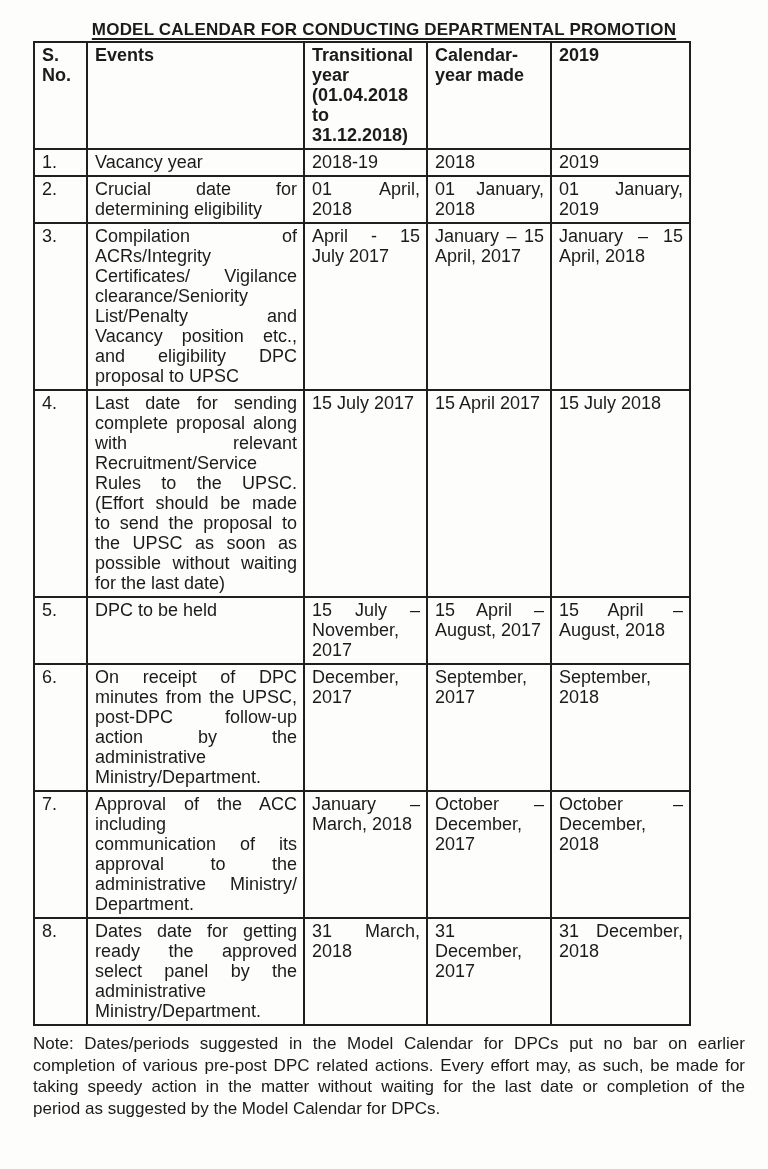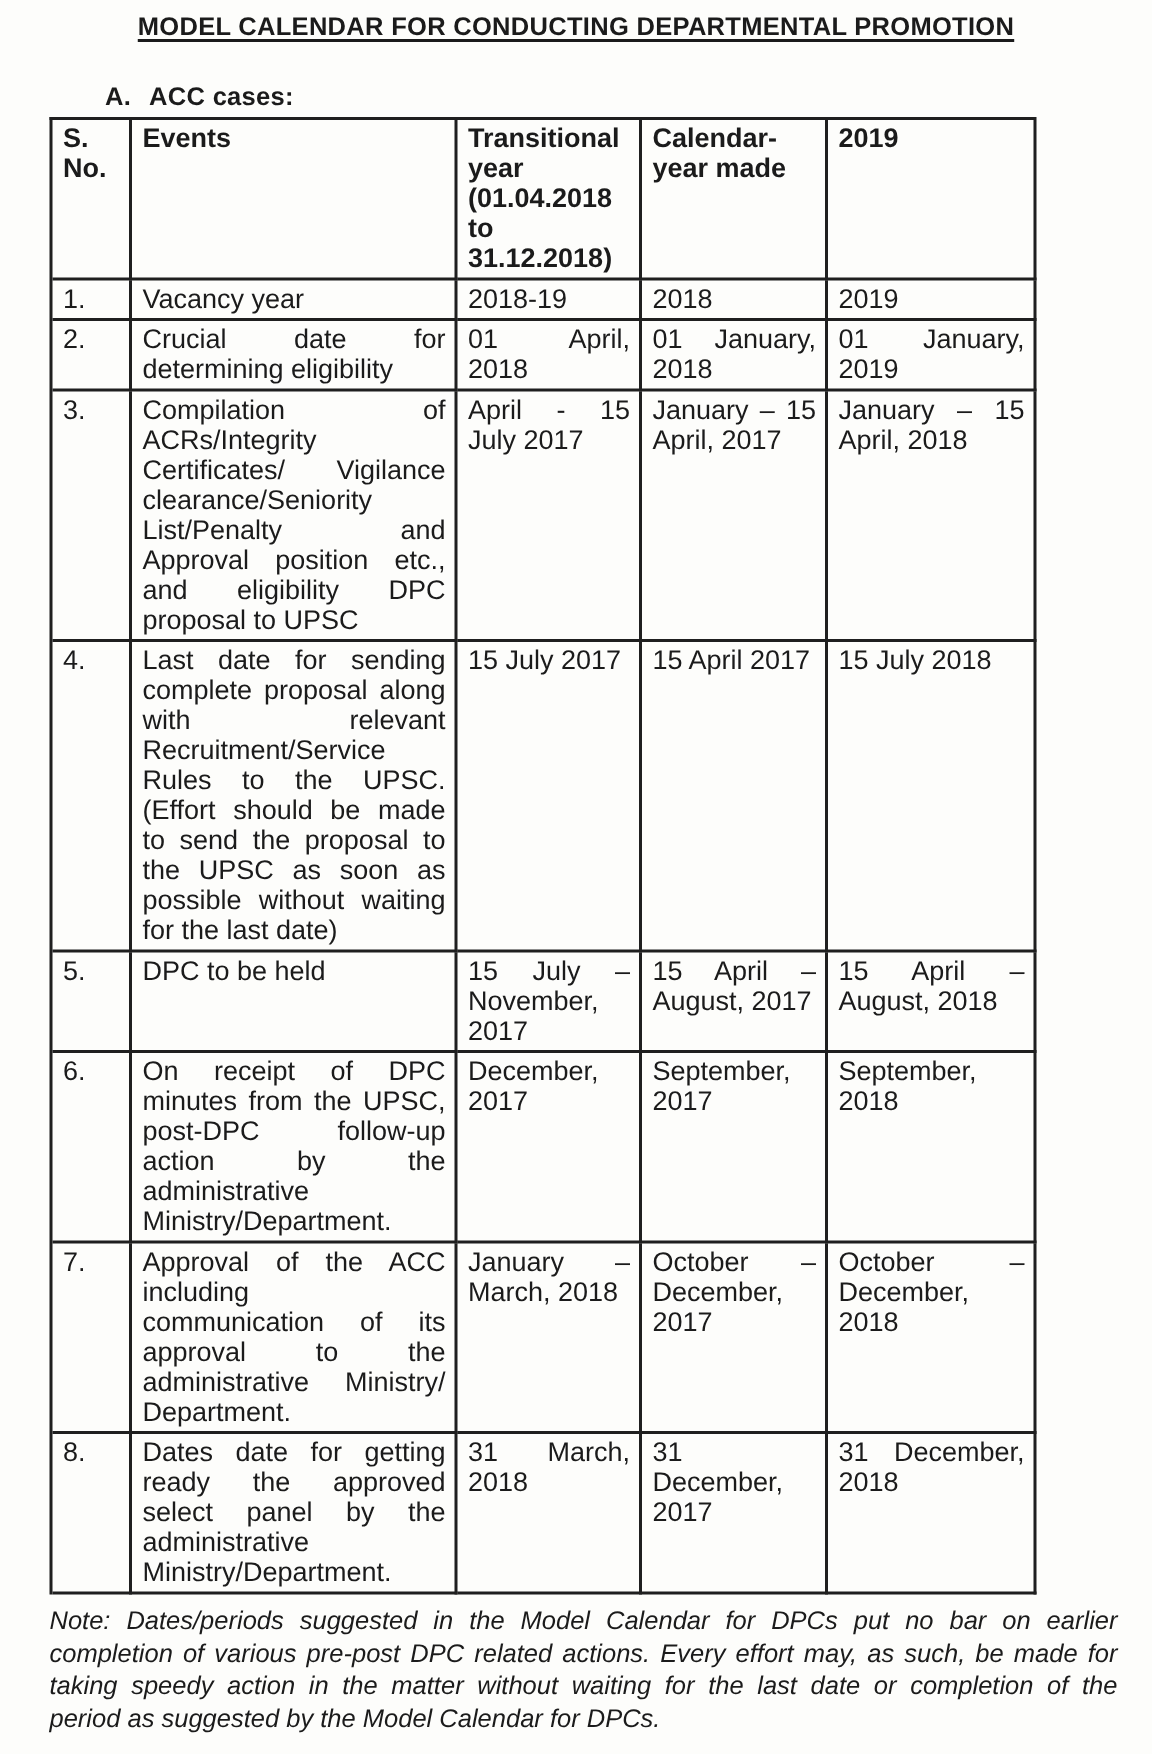--- a/index.html
+++ b/index.html
@@ -3,21 +3,21 @@
 <meta charset="utf-8">
 <style>
   html,body{margin:0;padding:0;}
   body{
     width:768px;height:1169px;overflow:hidden;
     background:#fdfdfb;color:#1b1b1b;
     font-family:"Liberation Sans","DejaVu Sans",sans-serif;
     -webkit-font-smoothing:antialiased;
   }
   .page{position:relative;width:768px;height:1169px;}
-  .title-block{padding-top:7px;text-align:center;}
+  .title-block{padding-top:19px;text-align:center;}
   .title-line{
     display:block;font-size:17px;font-weight:700;line-height:22px;
     text-decoration:underline;text-decoration-thickness:2px;text-underline-offset:3px;
     letter-spacing:0.2px;
   }
   .section-label{
     margin:26px 0 3px 70px;font-size:17px;font-weight:700;letter-spacing:0.2px;
   }
   .section-label .pfx{margin-right:12px;}
   table.cal{
@@ -34,35 +34,32 @@
     font-size:18px;line-height:20px;font-weight:400;
   }
   th{font-weight:700;}
   .ln{text-align:left;}
   .jl .ln{text-align:justify;text-align-last:justify;}
   .jl .ln:last-child{text-align:center;text-align-last:left;}
   .note{
     margin:7px 0 0 33px;width:712px;
     font-size:17px;line-height:21.5px;
   }
-  .note .ln{text-align:justify;text-align-last:justify;font-style:italic;}
+  .note .ln{text-align:justify;text-align-last:justify;}
   .note .ln:last-child{text-align:left;text-align-last:left;}
 </style>
 </head>
 <body>
 
 <div class="page">
 
   <div class="title-block">
     <span class="title-line">MODEL CALENDAR FOR CONDUCTING DEPARTMENTAL PROMOTION</span>
   </div>
 
-  <div class="section-label">
-    <span class="pfx">A.</span><span>ACC cases:</span>
-  </div>
 
   <table class="cal">
     <colgroup>
       <col class="c-sno">
         <col class="c-ev">
         <col class="c-tr">
         <col class="c-ca">
         <col class="c-y19">
     </colgroup>
     <tbody>
@@ -112,21 +109,21 @@
           </td>
     </tr>
     <tr>
       <td>3.</td>
       <td class="jl">
             <div class="ln">Compilation of</div>
             <div class="ln">ACRs/Integrity</div>
             <div class="ln">Certificates/ Vigilance</div>
             <div class="ln">clearance/Seniority</div>
             <div class="ln">List/Penalty and</div>
-            <div class="ln">Approval position etc.,</div>
+            <div class="ln">Vacancy position etc.,</div>
             <div class="ln">and eligibility DPC</div>
             <div class="ln">proposal to UPSC</div>
           </td>
       <td class="jl">
             <div class="ln">April - 15</div>
             <div class="ln">July 2017</div>
           </td>
       <td class="jl">
             <div class="ln">January – 15</div>
             <div class="ln">April, 2017</div>

